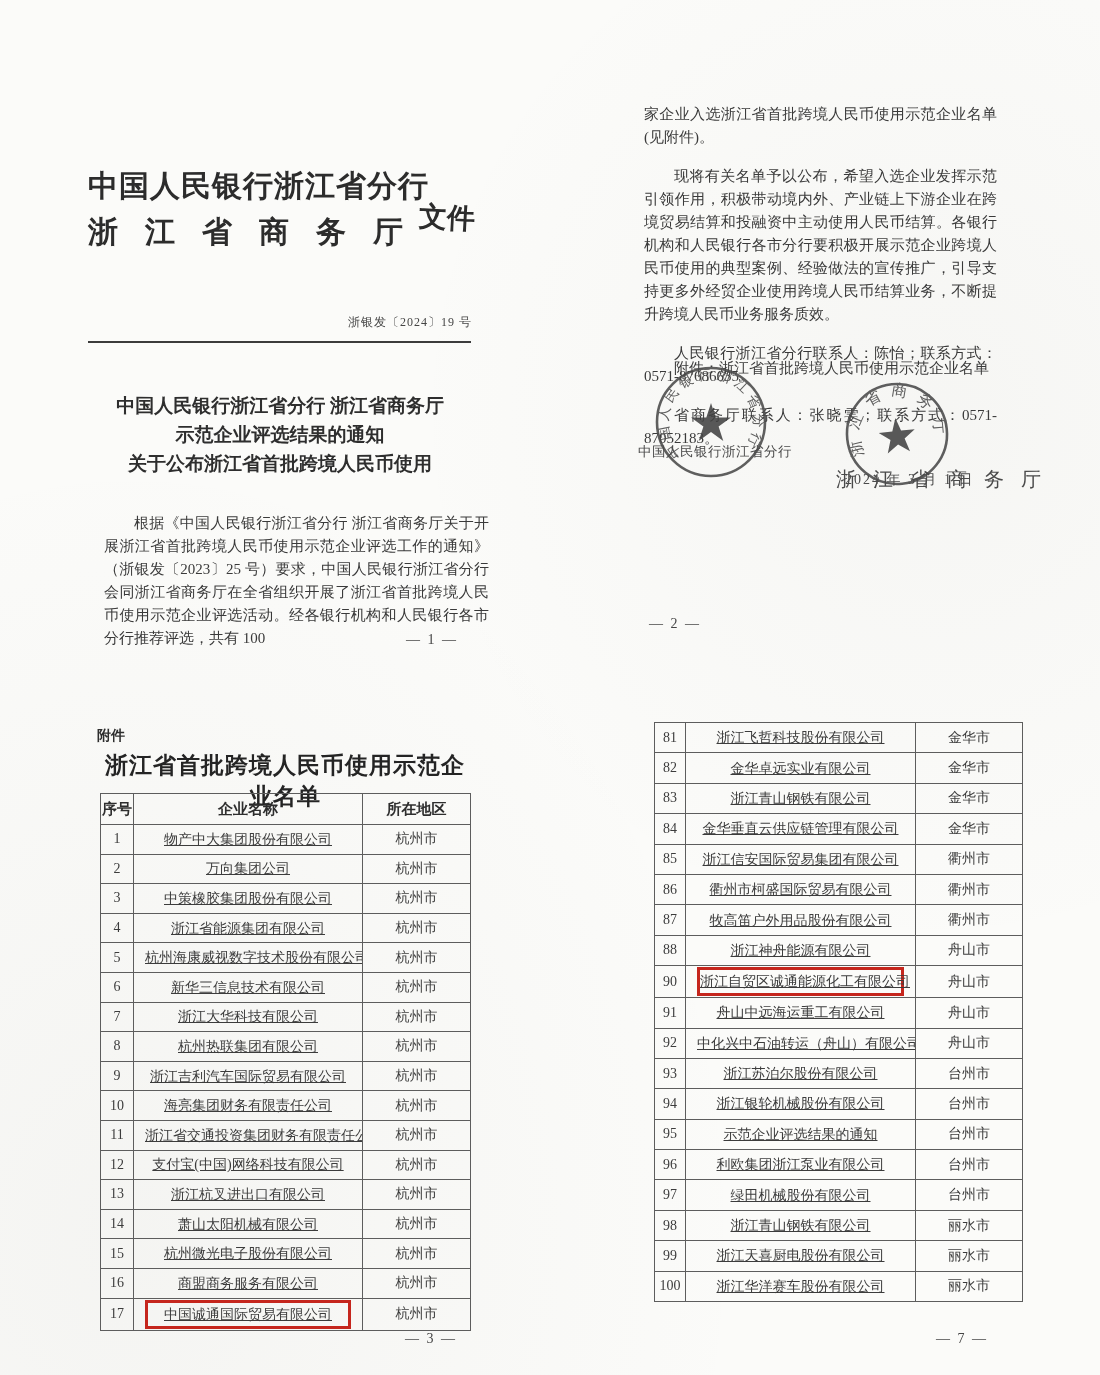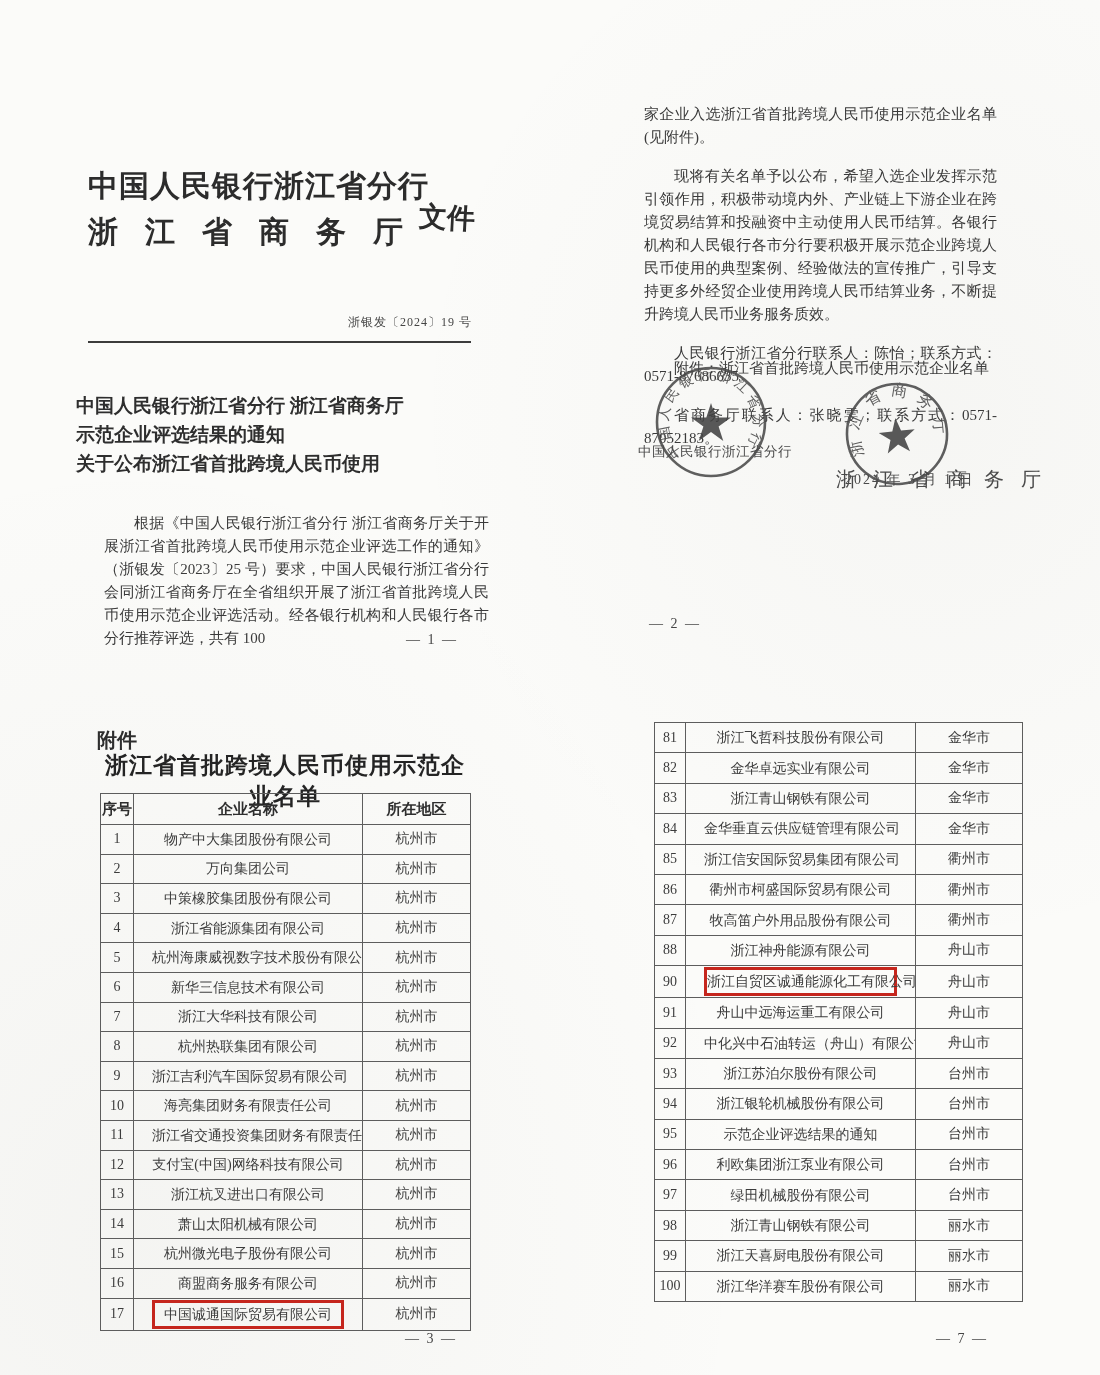--- a/index.html
+++ b/index.html
@@ -13,50 +13,50 @@
     color:#3a3a3a;
   }
   .abs{position:absolute;}
   
   .p1-header{left:88px;top:163px;width:400px;}
   .p1-h-line1{font-size:30px;font-weight:bold;color:#2c2c2c;letter-spacing:1px;white-space:nowrap;line-height:46px;}
   .p1-h-line2{font-size:30px;font-weight:bold;color:#2c2c2c;letter-spacing:27px;white-space:nowrap;line-height:46px;}
   .p1-doctype{left:419px;top:199px;font-size:28px;font-weight:bold;color:#2c2c2c;transform:rotate(3deg);}
   .p1-docnum{left:88px;top:314px;width:384px;text-align:right;font-size:12px;color:#444;letter-spacing:1px;}
   .p1-rule{left:88px;top:341px;width:383px;height:2px;background:#3c3c3c;}
-  .p1-title{left:76px;top:391px;width:384px;font-weight:bold;color:#2e2e2e;font-size:19px;line-height:29px;}
+  .p1-title{left:88px;top:391px;width:384px;text-align:center;font-weight:bold;color:#2e2e2e;font-size:19px;line-height:29px;}
   .body-par{font-size:15px;line-height:23px;text-align:justify;color:#3a3a3a;margin:16px;}
   .indent{text-indent:2em;}
   .p1-par{left:88px;top:496px;width:385px;}
   .pagenum{font-size:14px;color:#444;letter-spacing:2px;white-space:nowrap;}
   .pn1{left:406px;top:632px;}
   
   .p2-text{left:628px;top:87px;width:385px;}
   .p2-attach{left:628px;top:341px;width:385px;}
   .pn2{left:649px;top:616px;}
   .seal{position:absolute;opacity:0.88;}
   .seal-caption{font-size:13.5px;color:#4a4a4a;white-space:nowrap;z-index:1;}
   .cap1{left:638px;top:443px;letter-spacing:0.5px;}
   .cap2{left:836px;top:466px;font-size:20px;letter-spacing:6px;}
   .cap-date{left:845px;top:471px;font-size:14px;letter-spacing:2px;}
   .seal svg{display:block;}
   
-  .p3-label{left:97px;top:727px;font-size:20px;font-weight:bold;color:#2e2e2e;}
+  .p3-label{left:97px;top:727px;font-size:14px;font-weight:bold;color:#2e2e2e;}
   .p3-title{left:100px;top:750px;width:370px;text-align:center;font-size:23px;font-weight:bold;color:#242424;letter-spacing:1px;}
   table.roster{border-collapse:collapse;table-layout:fixed;background:transparent;}
   table.roster td,table.roster th{
     border:1px solid #5d5d5d;text-align:center;vertical-align:middle;
     font-size:14px;color:#3c3c3c;padding:0;overflow:hidden;white-space:nowrap;
   }
   table.roster th{font-size:15px;font-weight:bold;color:#2e2e2e;height:30px;}
   .t3{left:100px;top:793px;width:370px;}
   .t3 td{height:28.6px;}
   .t7{left:654px;top:722px;width:368px;}
   .t7 td{height:29.4px;}
-  .name-box{display:block;margin:1px 18px;line-height:21px;padding:1px 0;}
+  .name-box{display:block;margin:1px 11px;line-height:21px;padding:1px 0;text-decoration:underline;}
   tr.hl-row .name-box{border:3px solid #c5261d;}
   .pn3{left:405px;top:1331px;}
   .pn7{left:936px;top:1331px;}
 </style>
 </head>
 <body>
 
 <div class="canvas">
 
   <section>

